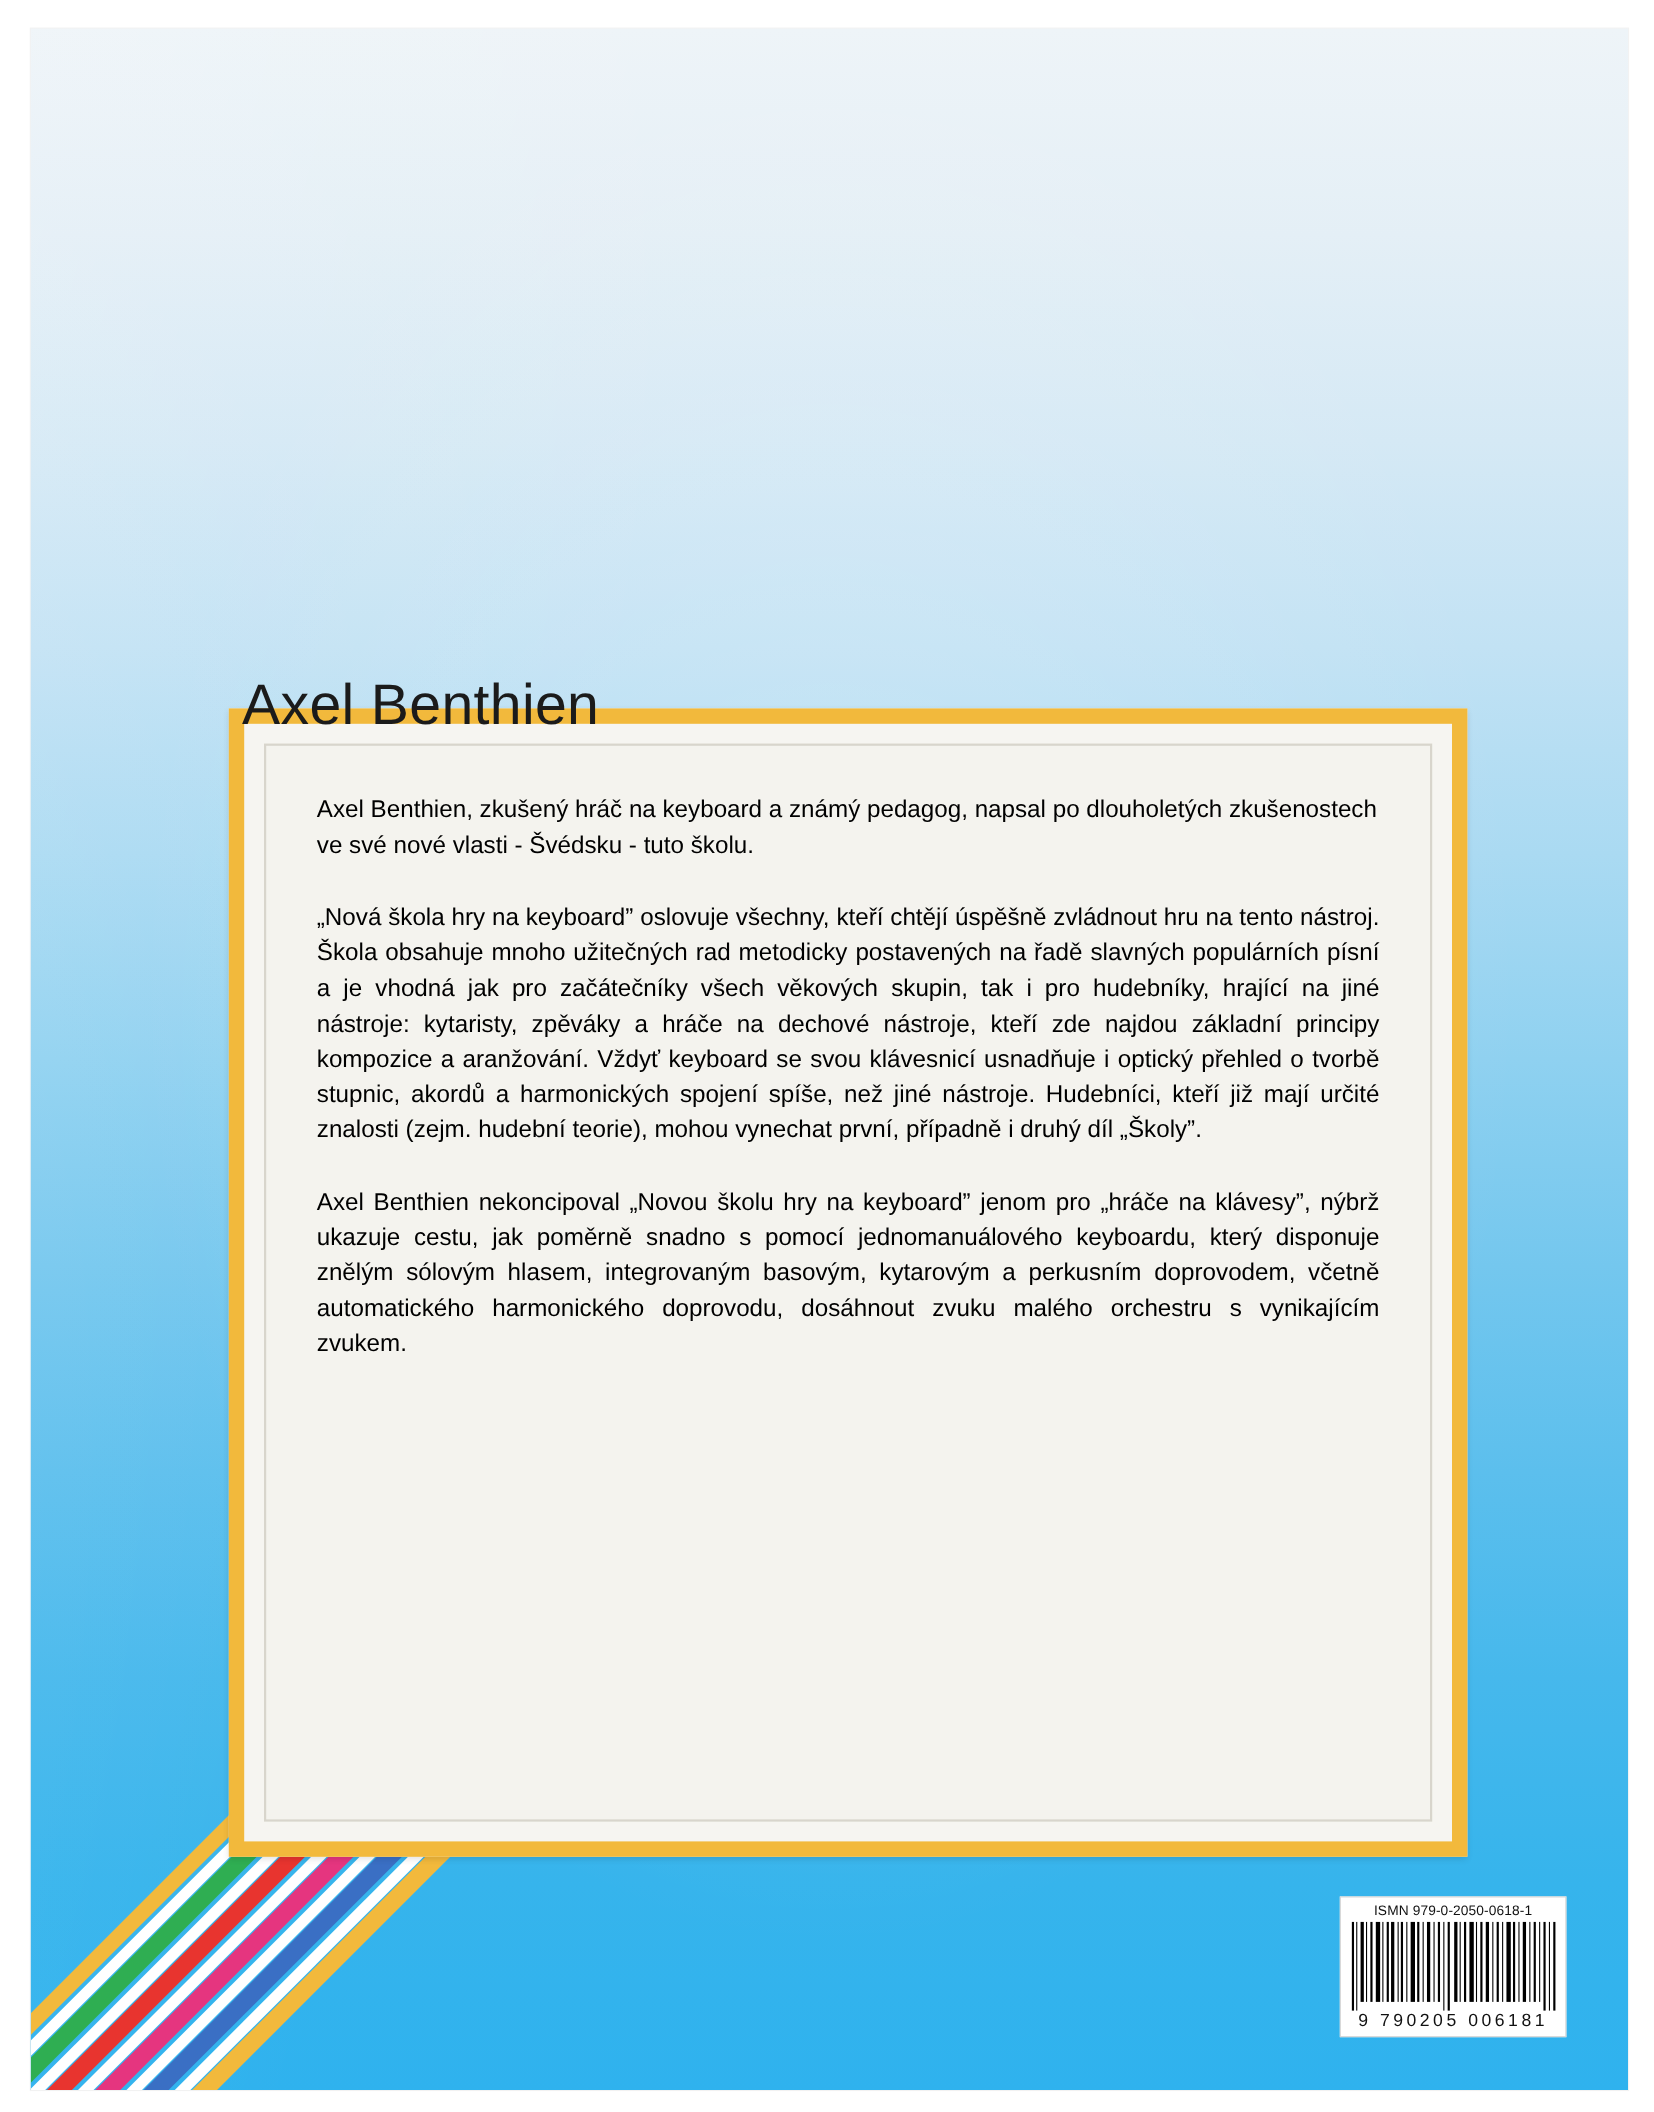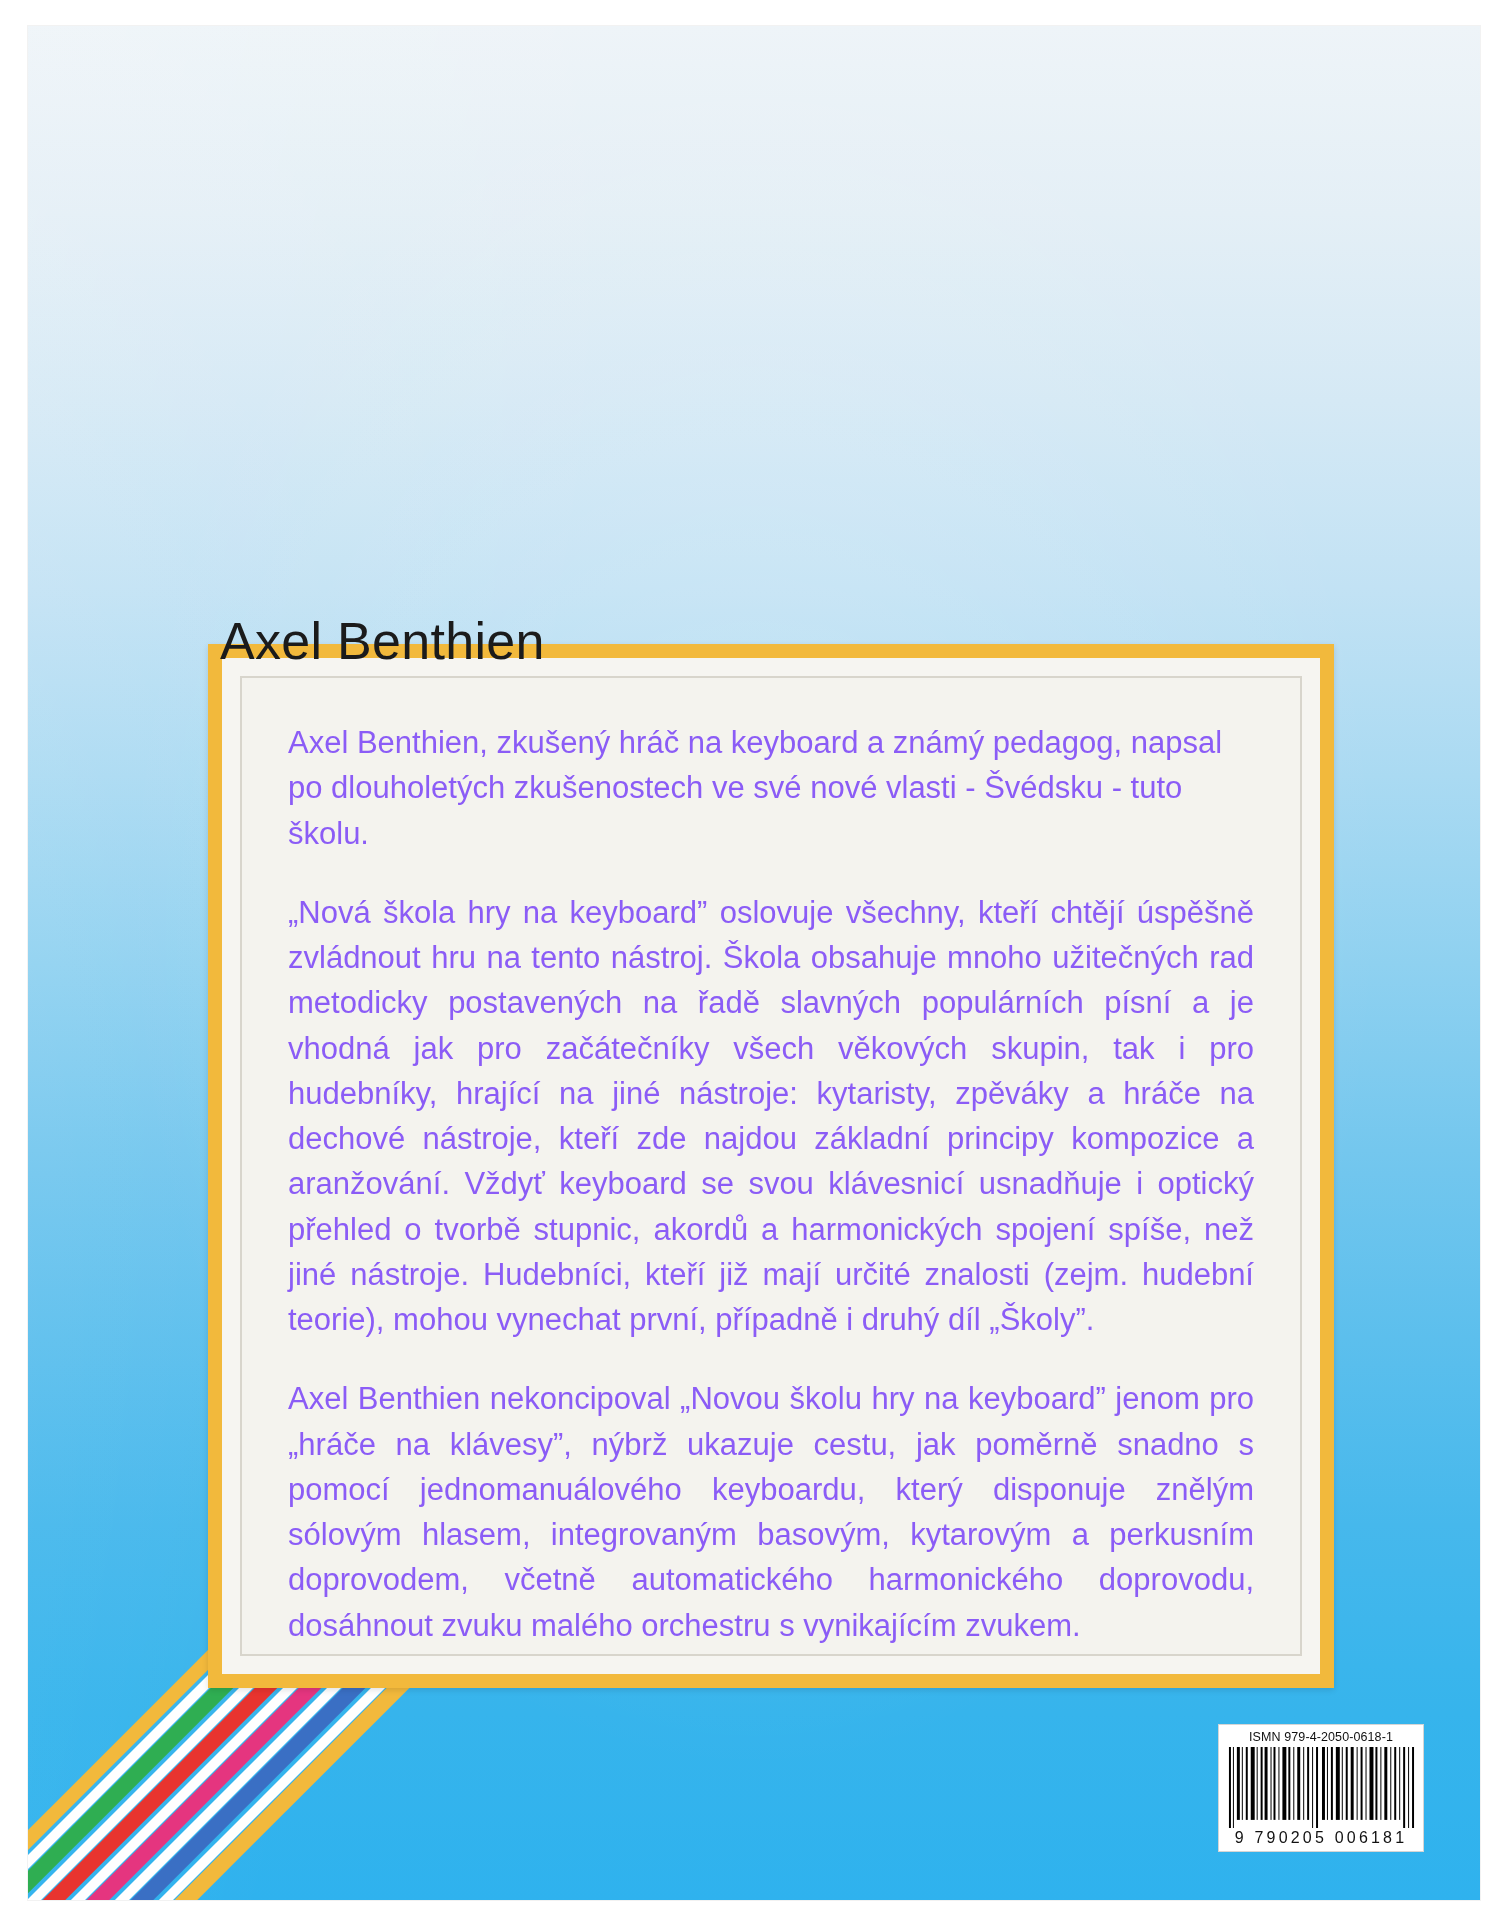--- a/index.html
+++ b/index.html
@@ -117,23 +117,23 @@
   #text-frame-inner {
     position: absolute;
     inset: 18px;
     border: 2px solid #d8d5cc;
     background: #f4f3ee;
     box-sizing: border-box;
     padding: 42px 46px 30px 46px;
   }
   #text-frame-inner p {
     margin: 0 0 34px 0;
-    font-size: 31px;
+    font-size: 22px;
     line-height: 1.46;
-    color: #8b5cf6;
+    color: #000000;
     text-align: justify;
     text-justify: inter-word;
     hyphens: none;
   }
   #text-frame-inner p:last-child { margin-bottom: 16px; }
   #text-frame-inner p.loose { text-align: left; }
 
   
   #stripes {
     position: absolute;
@@ -210,21 +210,21 @@
 
     <div id="text-frame">
       <div id="text-frame-inner">
         <p class="loose">Axel Benthien, zkušený hráč na keyboard a známý pedagog, napsal po dlouholetých zkušenostech ve své nové vlasti - Švédsku - tuto školu.</p>
         <p>„Nová škola hry na keyboard” oslovuje všechny, kteří chtějí úspěšně zvládnout hru na tento nástroj. Škola obsahuje mnoho užitečných rad metodicky postavených na řadě slavných populárních písní a je vhodná jak pro začátečníky všech věkových skupin, tak i pro hudebníky, hrající na jiné nástroje: kytaristy, zpěváky a hráče na dechové nástroje, kteří zde najdou základní principy kompozice a aranžování. Vždyť keyboard se svou klávesnicí usnadňuje i optický přehled o tvorbě stupnic, akordů a harmonických spojení spíše, než jiné nástroje. Hudebníci, kteří již mají určité znalosti (zejm. hudební teorie), mohou vynechat první, případně i druhý díl „Školy”.</p>
         <p>Axel Benthien nekoncipoval „Novou školu hry na keyboard” jenom pro „hráče na klávesy”, nýbrž ukazuje cestu, jak poměrně snadno s pomocí jednomanuálového keyboardu, který disponuje znělým sólovým hlasem, integrovaným basovým, kytarovým a perkusním doprovodem, včetně automatického harmonického doprovodu, dosáhnout zvuku malého orchestru s vynikajícím zvukem.</p>
       </div>
     </div>
 
     <div id="barcode-box">
-      <div id="ismn-text">ISMN 979-4-2050-0618-1</div>
+      <div id="ismn-text">ISMN 979-0-2050-0618-1</div>
       <svg id="barcode-bars" viewBox="0 0 194 80" preserveAspectRatio="none" xmlns="http://www.w3.org/2000/svg">
         <rect x="0" y="0" width="194" height="80" fill="#ffffff"></rect>
         <g fill="#000000">
           <rect x="4" y="0" width="2" height="80"></rect>
           <rect x="8" y="0" width="1" height="80"></rect>
           <rect x="12" y="0" width="3" height="72"></rect>
           <rect x="17" y="0" width="1" height="72"></rect>
           <rect x="21" y="0" width="2" height="72"></rect>
           <rect x="26" y="0" width="4" height="72"></rect>
           <rect x="32" y="0" width="1" height="72"></rect>

